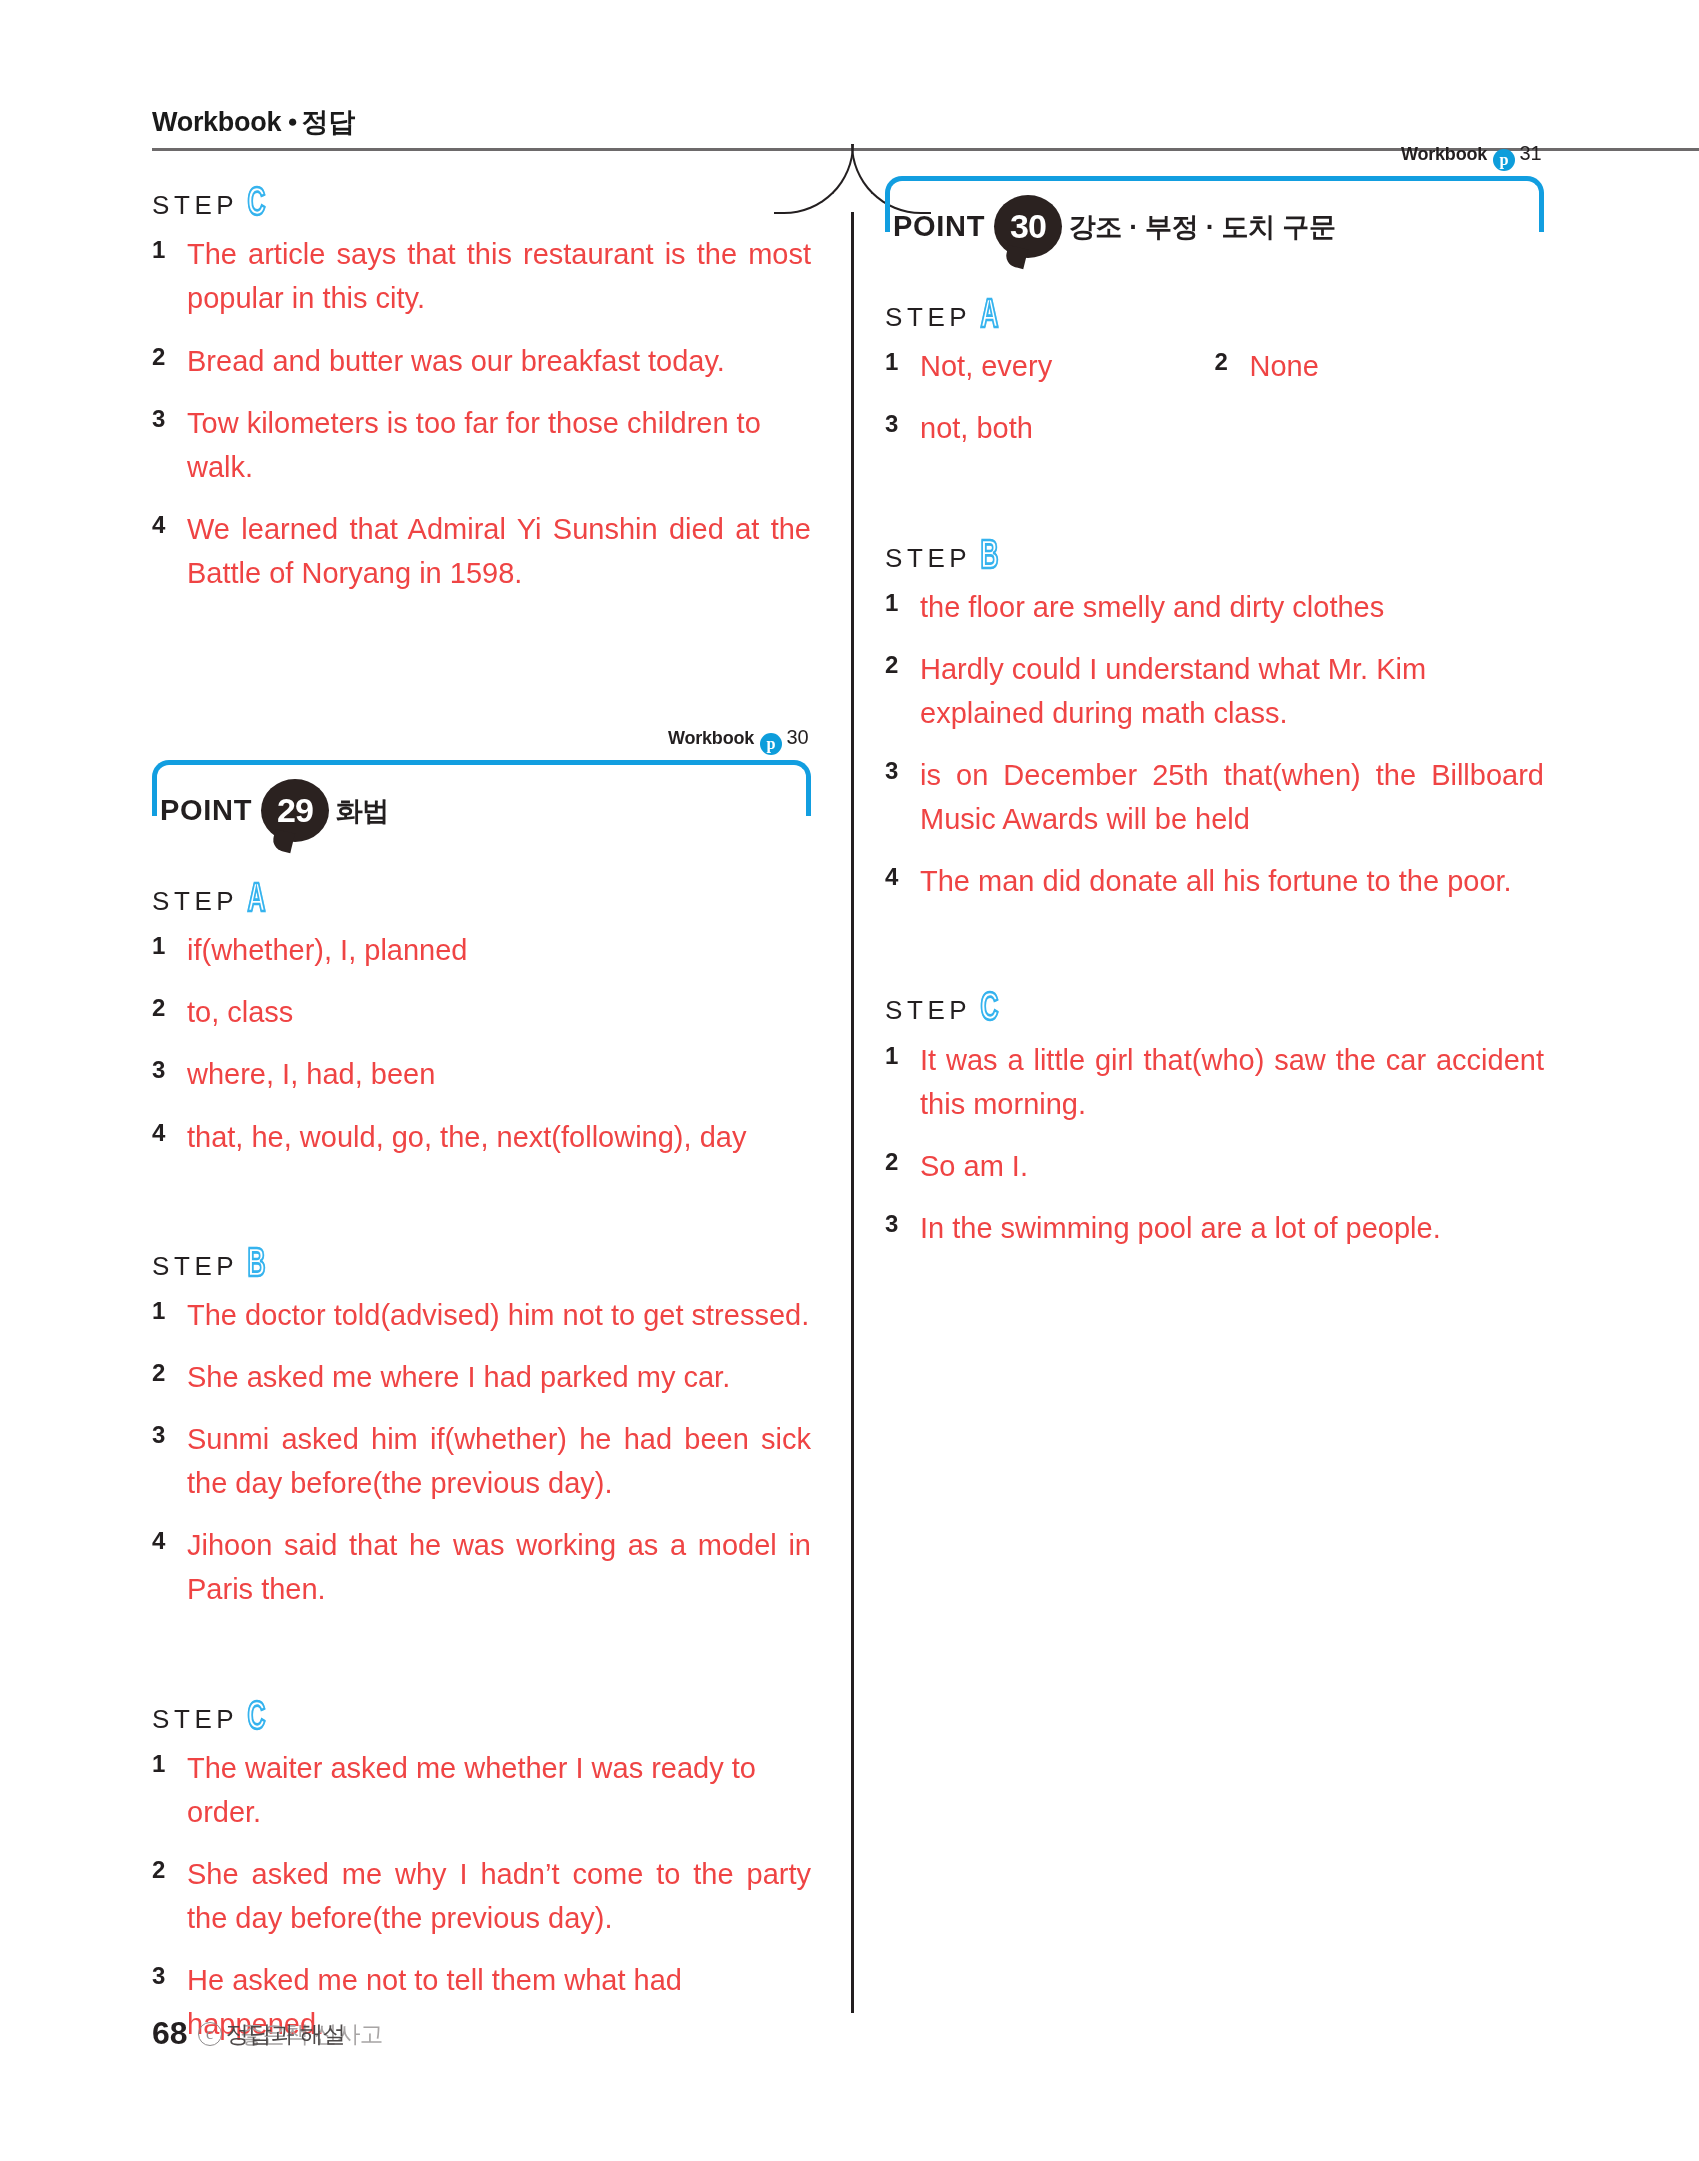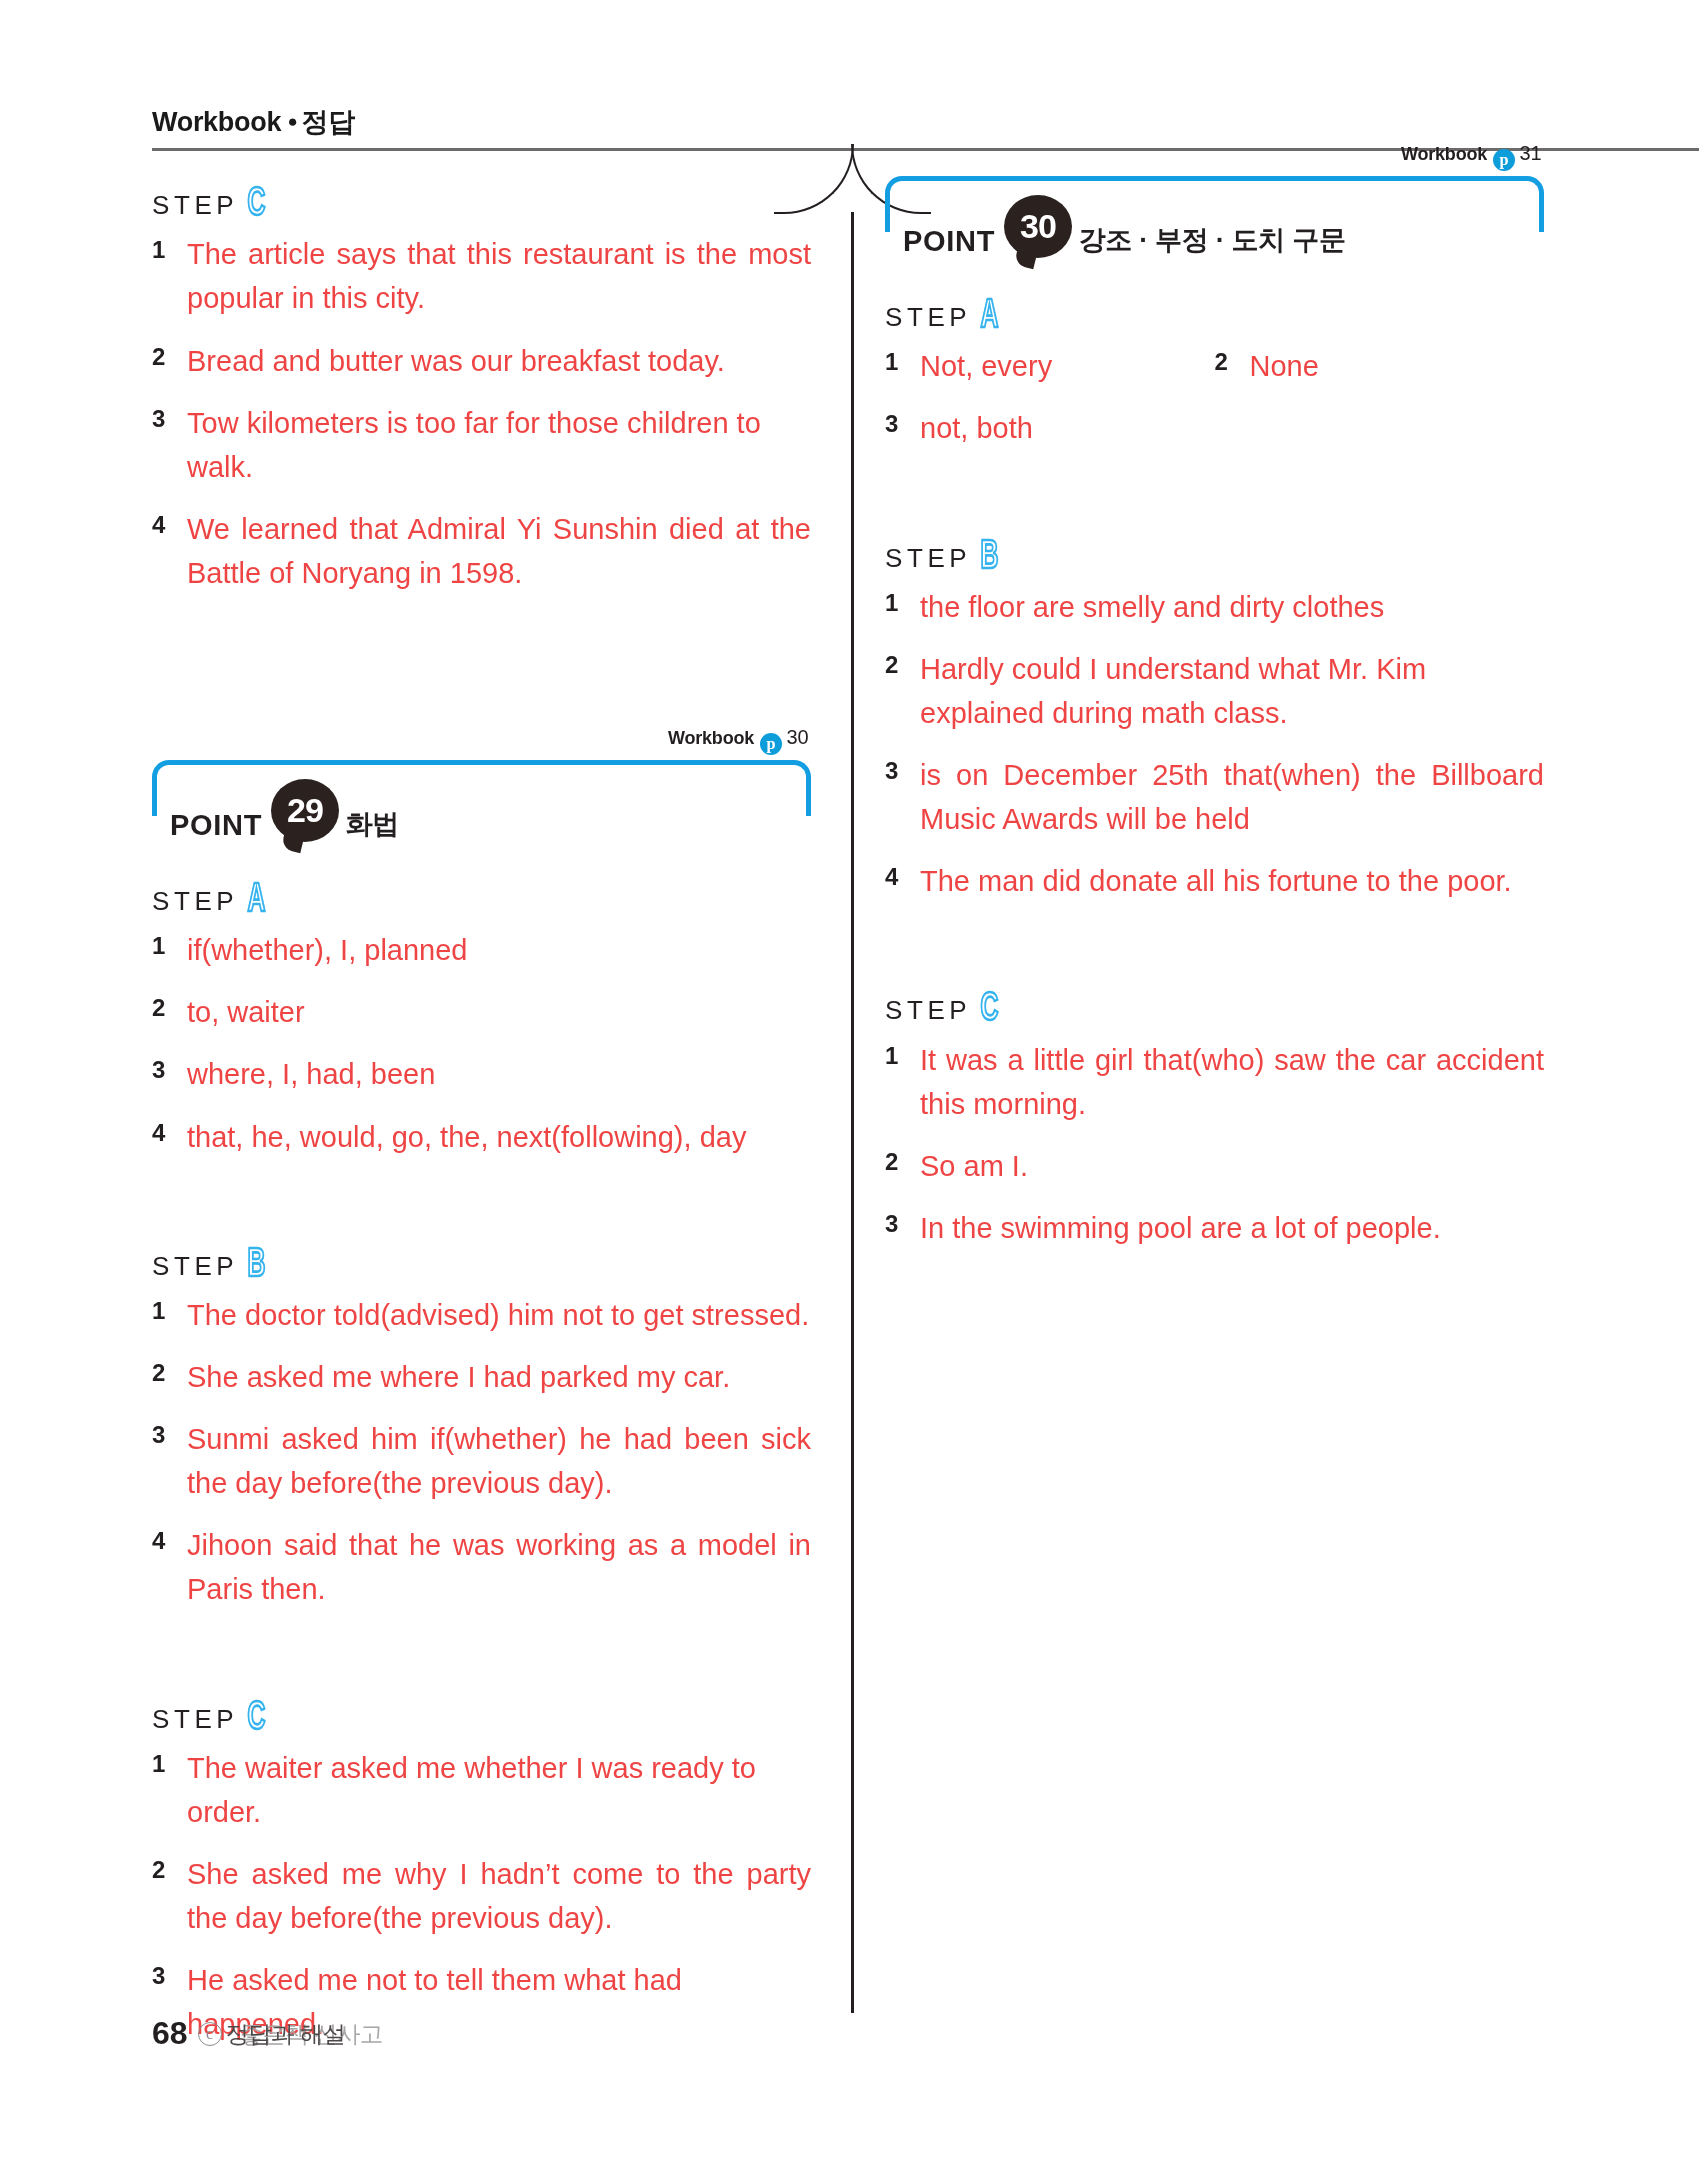--- a/index.html
+++ b/index.html
@@ -192,24 +192,24 @@
     position: relative;
     height: 56px;
     border: 5.9px solid #129ee0;
     border-bottom: none;
     border-top-left-radius: 17px;
     border-top-right-radius: 17px;
     box-sizing: border-box;
   }
   .point-inner {
     position: absolute;
-    left: 13px;
+    left: 3px;
     top: 14.4px;
     display: flex;
-    align-items: flex-end;
+    align-items: center;
     white-space: nowrap;
   }
   .point-word {
     font-size: 29px;
     font-weight: bold;
     color: #231f20;
     letter-spacing: 0.7px;
   }
   .point-badge {
     position: relative;
@@ -364,21 +364,21 @@
         <span class="step-word">STEP</span>
         <span class="step-letter">A</span>
       </div>
       <div class="ans-list">
         <div class="ans-item">
           <span class="ans-num">1</span>
           <span class="ans-text nojust">if(whether), I, planned</span>
         </div>
         <div class="ans-item">
           <span class="ans-num">2</span>
-          <span class="ans-text nojust">to, waiter</span>
+          <span class="ans-text nojust">to, class</span>
         </div>
         <div class="ans-item">
           <span class="ans-num">3</span>
           <span class="ans-text nojust">where, I, had, been</span>
         </div>
         <div class="ans-item">
           <span class="ans-num">4</span>
           <span class="ans-text nojust">that, he, would, go, the, next(following), day</span>
         </div>
       </div>

